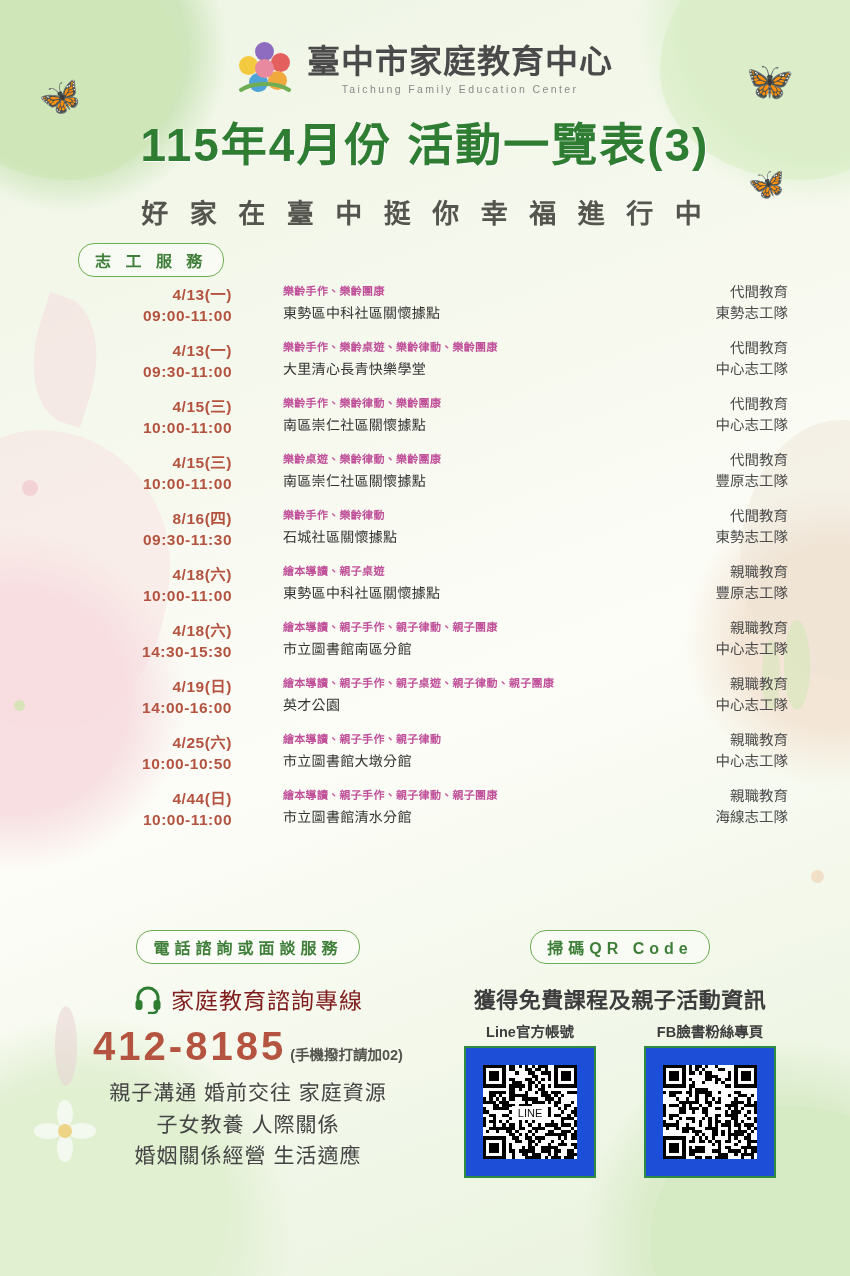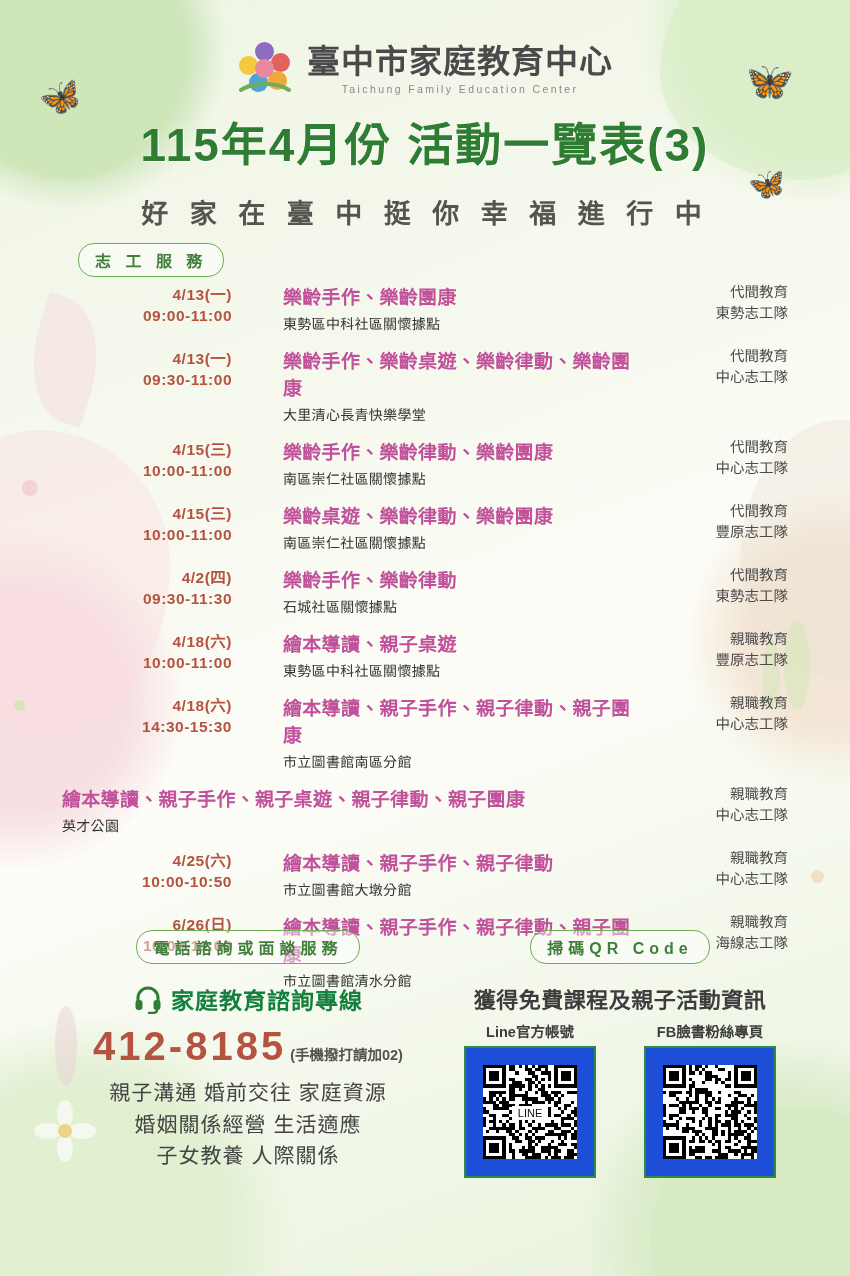--- a/index.html
+++ b/index.html
@@ -70,29 +70,29 @@
   }
   .section-pill{position:absolute;top:243px;left:78px;}
 
   
   .rows{position:absolute;top:282px;left:62px;width:726px;}
   .row{display:flex;align-items:flex-start;margin-bottom:13px;gap:29px;}
   .col-date{width:170px;flex:0 0 170px;text-align:right;padding-right:22px;color:#b4533f;font-weight:bold;}
   .col-date .d{font-size:15.5px;letter-spacing:.5px;}
   .col-date .t{font-size:15.5px;letter-spacing:.5px;margin-top:3px;}
   .col-main{flex:1 1 auto;}
-  .col-main .topic{font-size:19px;color:#c0519a;font-weight:bold;letter-spacing:.3px;}
+  .col-main .topic{font-size:11px;color:#c0519a;font-weight:bold;letter-spacing:.3px;}
   .col-main .place{font-size:14px;color:#333;margin-top:4px;letter-spacing:.3px;}
   .col-org{width:120px;flex:0 0 120px;text-align:right;color:#4a4a4a;font-size:14.5px;line-height:1.45;}
 
   
   .foot-left{position:absolute;left:58px;top:930px;width:380px;text-align:center;}
   .foot-right{position:absolute;right:40px;top:930px;width:380px;text-align:center;}
   .hotline-row{display:flex;align-items:center;justify-content:center;gap:8px;margin-top:18px;}
-  .hotline-label{font-size:23px;color:#15803d;font-weight:bold;letter-spacing:1px;}
+  .hotline-label{font-size:23px;color:#7f1d1d;font-weight:normal;letter-spacing:1px;}
   .headset{width:30px;height:30px;position:relative;flex:0 0 auto;}
   .phone-num{
     margin-top:8px;font-size:40px;font-weight:bold;color:#b4533f;letter-spacing:3px;
     display:flex;align-items:baseline;justify-content:center;gap:4px;
   }
   .phone-note{font-size:14.5px;color:#55554f;font-weight:bold;letter-spacing:0;}
   .topics{margin-top:8px;font-size:21px;color:#444;line-height:1.5;letter-spacing:1px;}
 
   .qr-head{font-size:22px;color:#3d3d3d;font-weight:bold;margin-top:18px;letter-spacing:.5px;}
   .qr-wrap{display:flex;justify-content:center;gap:48px;margin-top:6px;}
@@ -218,21 +218,21 @@
       <div class="place">南區崇仁社區關懷據點</div>
     </div>
     <div class="col-org">
       <div>代間教育</div>
       <div>豐原志工隊</div>
     </div>
   </div>
 
   <div class="row">
     <div class="col-date">
-      <div class="d">4/2(四)</div>
+      <div class="d">8/16(四)</div>
       <div class="t">09:30-11:30</div>
     </div>
     <div class="col-main">
       <div class="topic">樂齡手作、樂齡律動</div>
       <div class="place">石城社區關懷據點</div>
     </div>
     <div class="col-org">
       <div>代間教育</div>
       <div>東勢志工隊</div>
     </div>
@@ -262,20 +262,24 @@
       <div class="topic">繪本導讀、親子手作、親子律動、親子團康</div>
       <div class="place">市立圖書館南區分館</div>
     </div>
     <div class="col-org">
       <div>親職教育</div>
       <div>中心志工隊</div>
     </div>
   </div>
 
   <div class="row">
+    <div class="col-date">
+      <div class="d">4/19(日)</div>
+      <div class="t">14:00-16:00</div>
+    </div>
     <div class="col-main">
       <div class="topic">繪本導讀、親子手作、親子桌遊、親子律動、親子團康</div>
       <div class="place">英才公園</div>
     </div>
     <div class="col-org">
       <div>親職教育</div>
       <div>中心志工隊</div>
     </div>
   </div>
 
@@ -289,21 +293,21 @@
       <div class="place">市立圖書館大墩分館</div>
     </div>
     <div class="col-org">
       <div>親職教育</div>
       <div>中心志工隊</div>
     </div>
   </div>
 
   <div class="row">
     <div class="col-date">
-      <div class="d">6/26(日)</div>
+      <div class="d">4/44(日)</div>
       <div class="t">10:00-11:00</div>
     </div>
     <div class="col-main">
       <div class="topic">繪本導讀、親子手作、親子律動、親子團康</div>
       <div class="place">市立圖書館清水分館</div>
     </div>
     <div class="col-org">
       <div>親職教育</div>
       <div>海線志工隊</div>
     </div>
@@ -323,22 +327,22 @@
       </svg>
     </span>
     <span class="hotline-label">家庭教育諮詢專線</span>
   </div>
   <div class="phone-num">
     <span>412-8185</span>
     <span class="phone-note">(手機撥打請加02)</span>
   </div>
   <div class="topics">
     <div>親子溝通 婚前交往 家庭資源</div>
+    <div>子女教養 人際關係</div>
     <div>婚姻關係經營  生活適應</div>
-    <div>子女教養 人際關係</div>
   </div>
 </div>
 
 <div class="foot-right">
   <span class="pill">掃碼QR Code</span>
   <div class="qr-head">獲得免費課程及親子活動資訊</div>
   <div class="qr-wrap">
     <div class="qr-item">
       <div class="qr-cap">Line官方帳號</div>
       <div class="qr-box qr-line">

